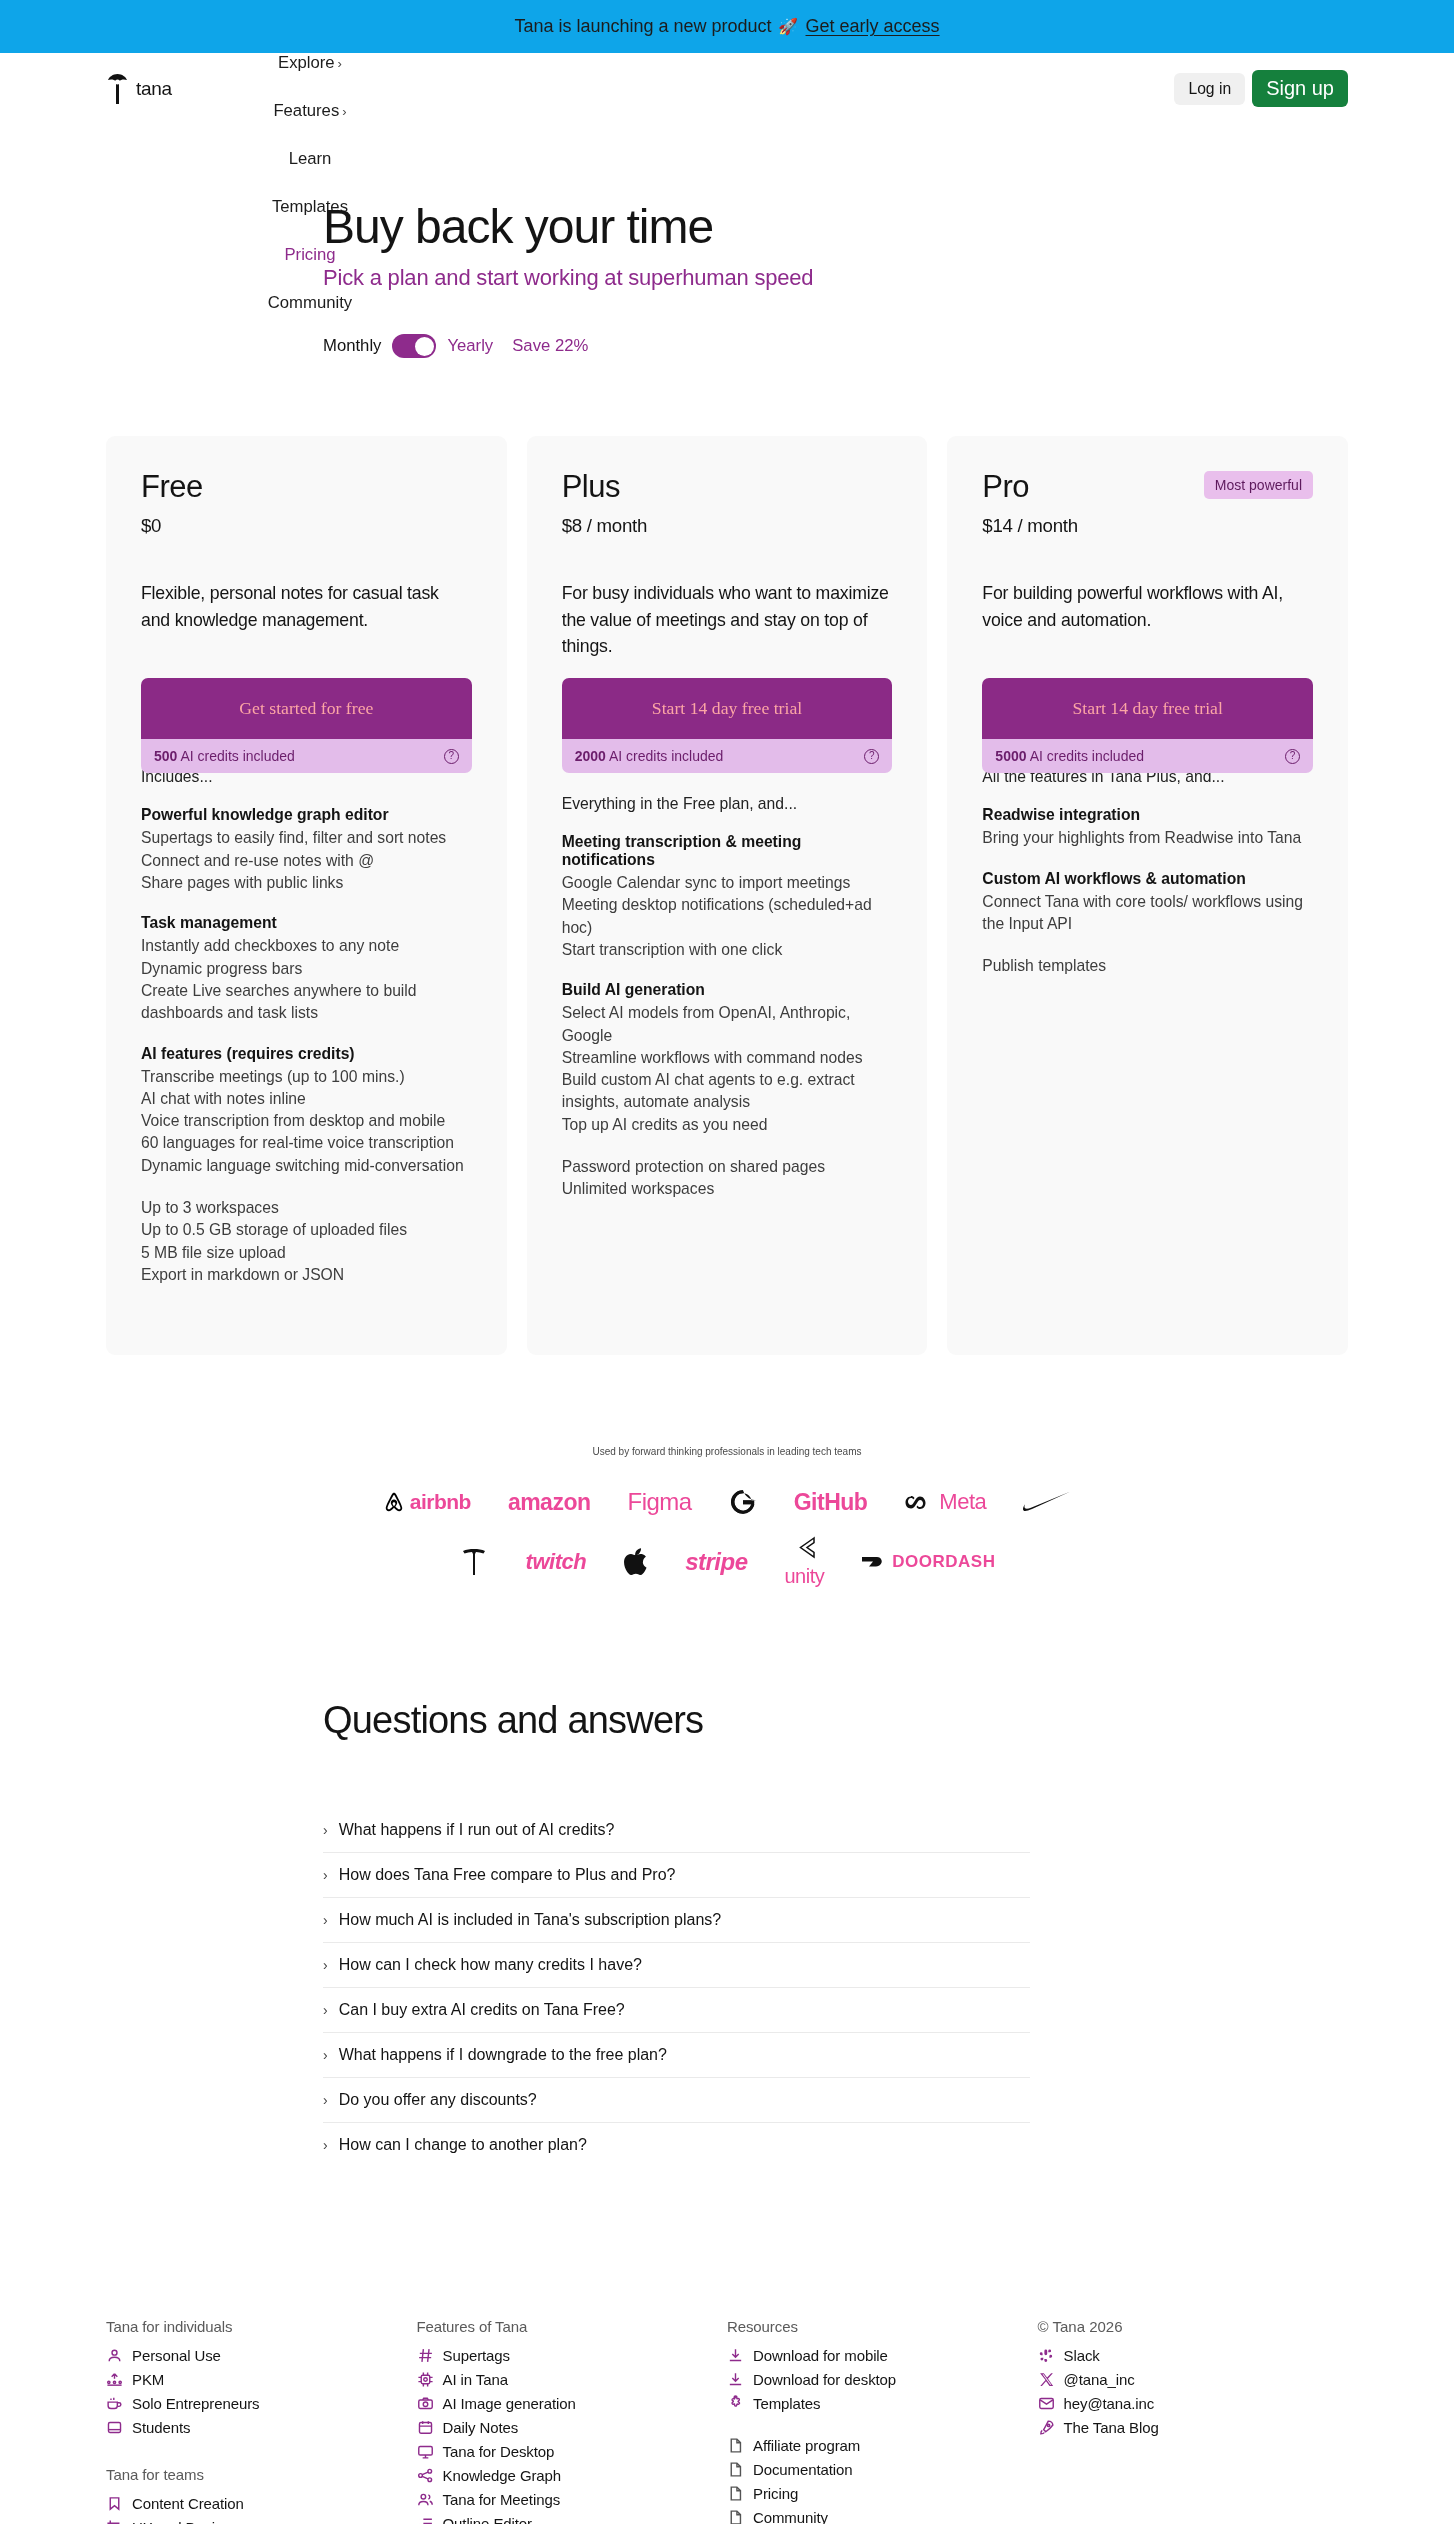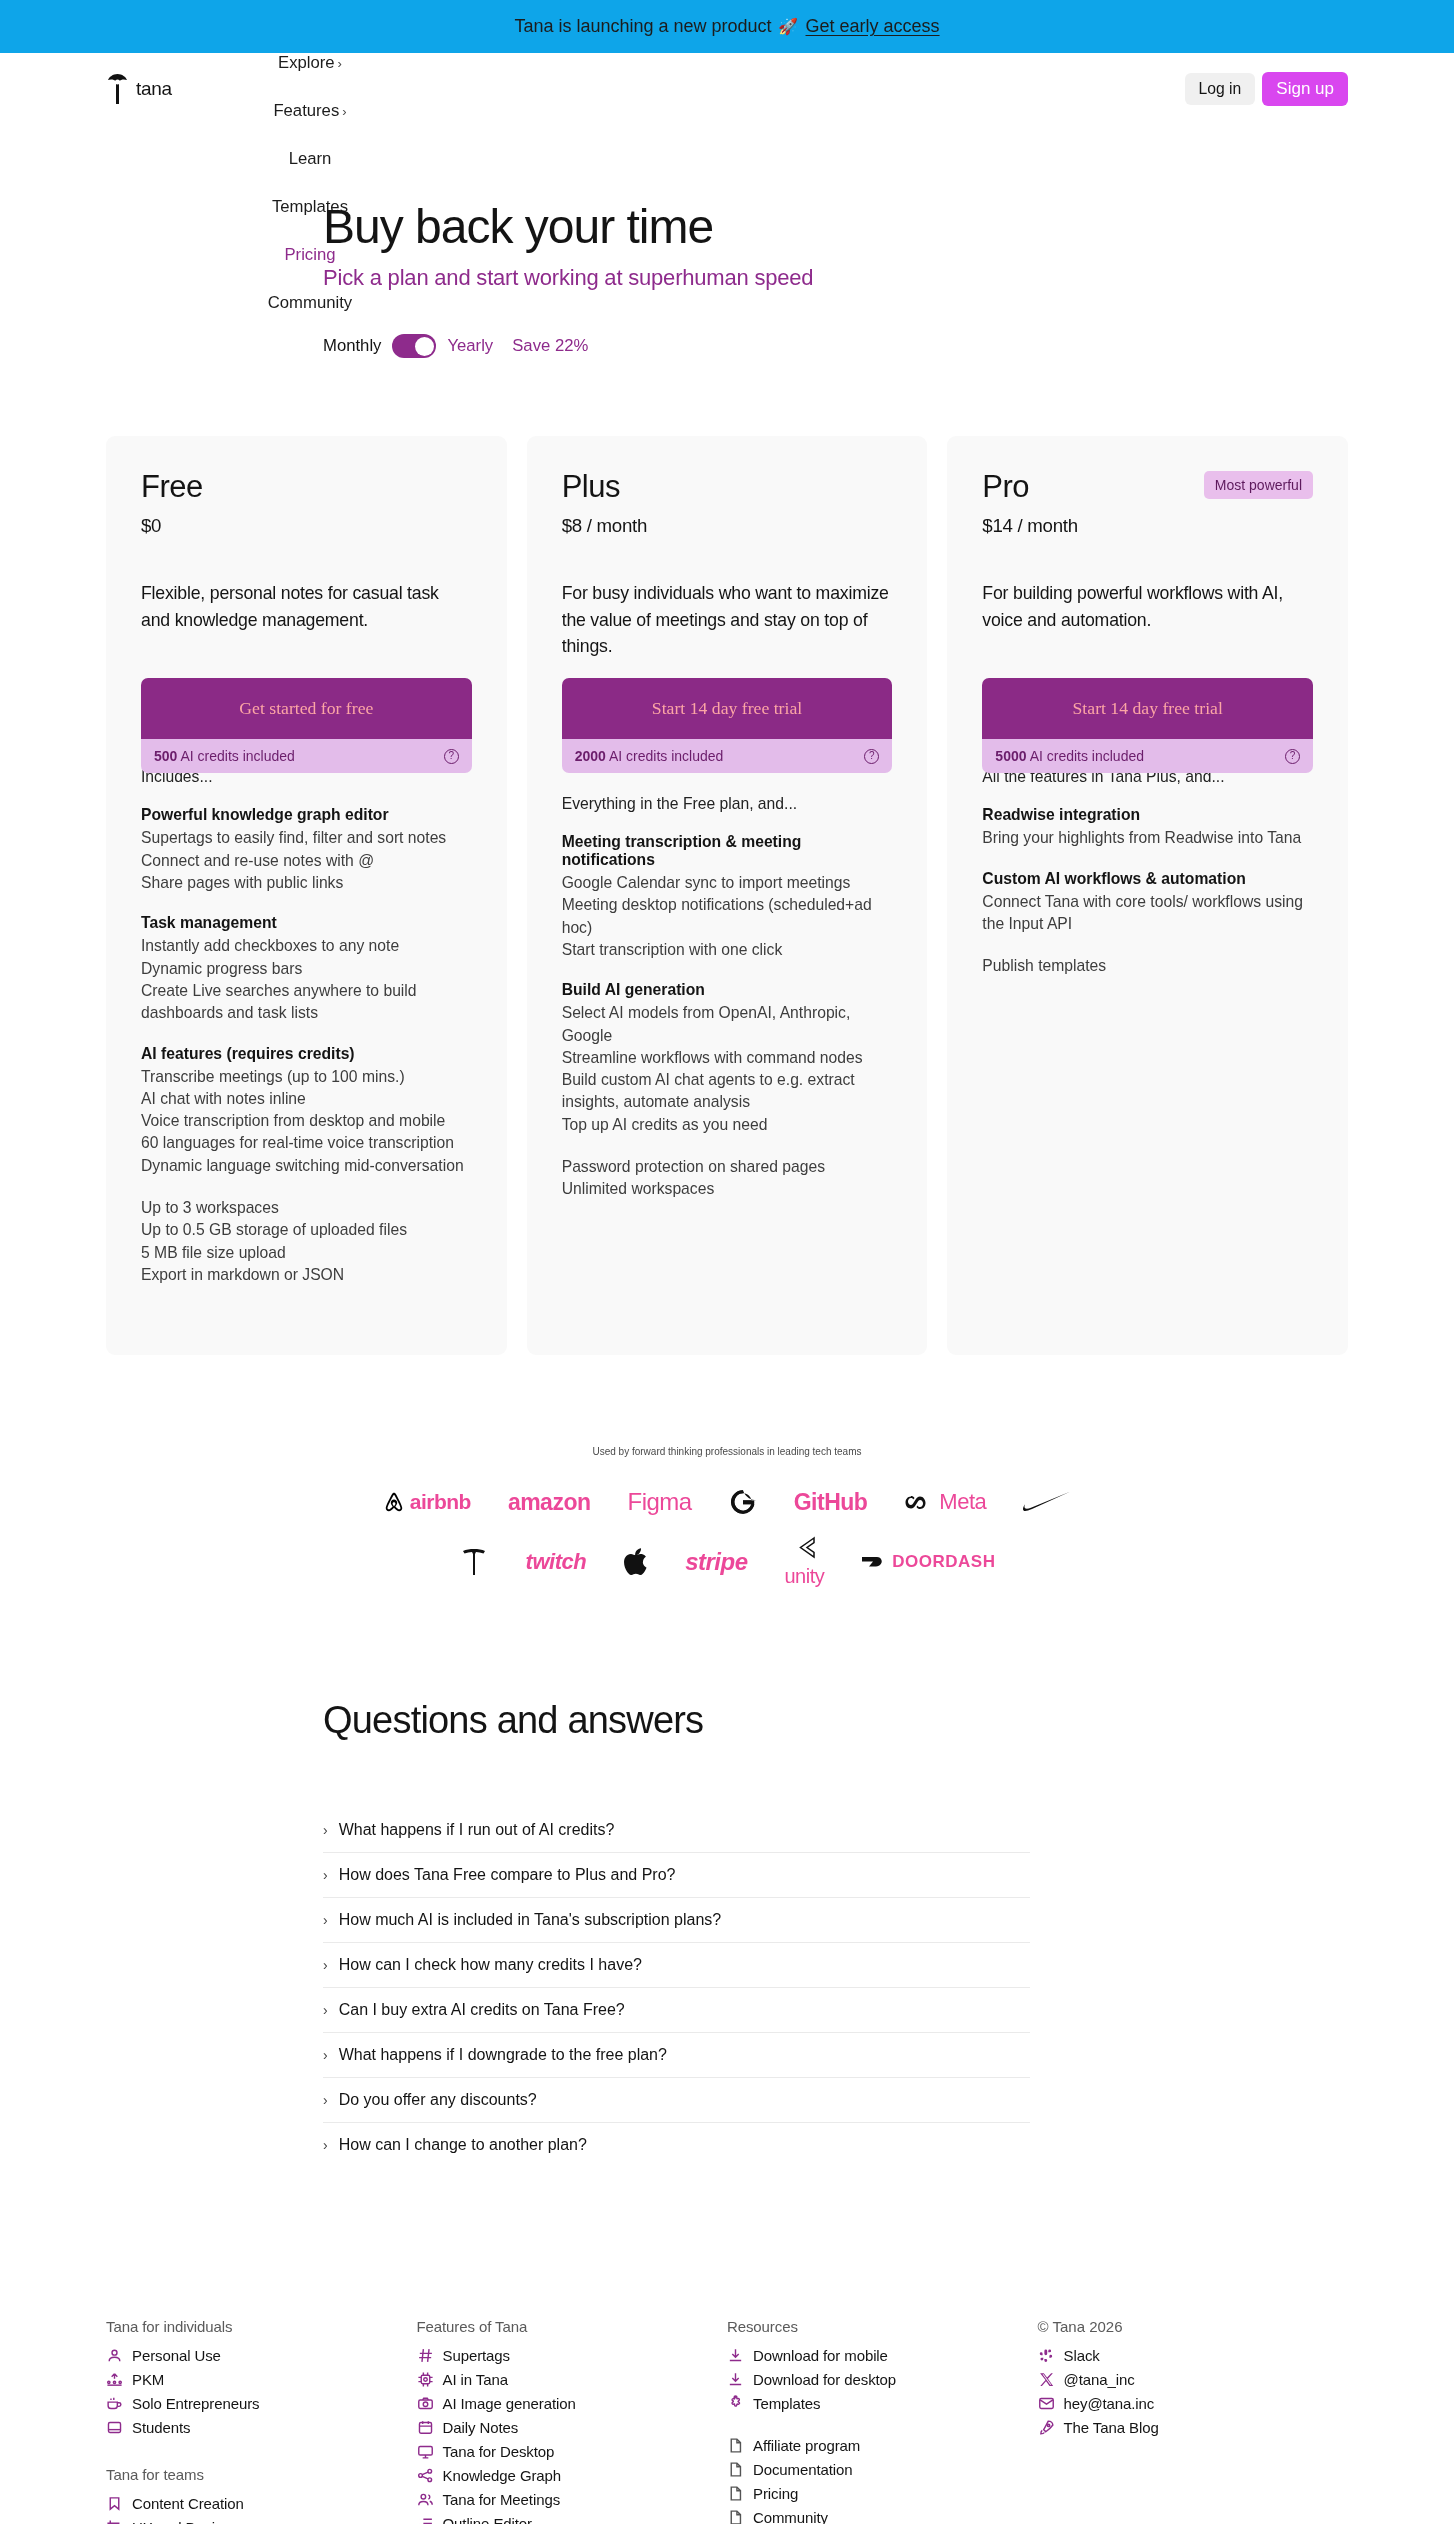--- a/index.html
+++ b/index.html
@@ -51,22 +51,22 @@
   .nav-links a { color: #1c1c1c; text-decoration: none; white-space: nowrap; }
   .nav-links a.active { color: #8E2B8C; }
   .nav-links .chev { font-size: 13px; margin-left: 3px; color:#4a4a4a; }
   .nav-right { margin-left: auto; display: flex; align-items: center; gap: 7px; }
   .btn-login {
     background: #F0F0F0; color: #141414; border: none;
     font-size: 15.7px; padding: 7px 14px; border-radius: 6px;
     font-family: inherit; cursor: pointer;
   }
   .btn-signup {
-    background: #d946ef; color: #ffffff; border: none;
-    font-size: 17px; padding: 7px 14px; border-radius: 6px;
+    background: #15803d; color: #ffffff; border: none;
+    font-size: 20px; padding: 7px 14px; border-radius: 6px;
     font-family: inherit; cursor: pointer;
   }
 
   
   .hero { padding: 78px 0 0 323px; }
   .hero h1 { font-size: 48px; font-weight: 400; letter-spacing: -1px; line-height: 1.05; }
   .hero .sub { font-size: 22px; color: #8E2B8C; margin-top: 13px; letter-spacing: -0.2px; }
   .toggle-row {
     display: flex; align-items: center; gap: 11px;
     margin-top: 43px; font-size: 16.7px;

